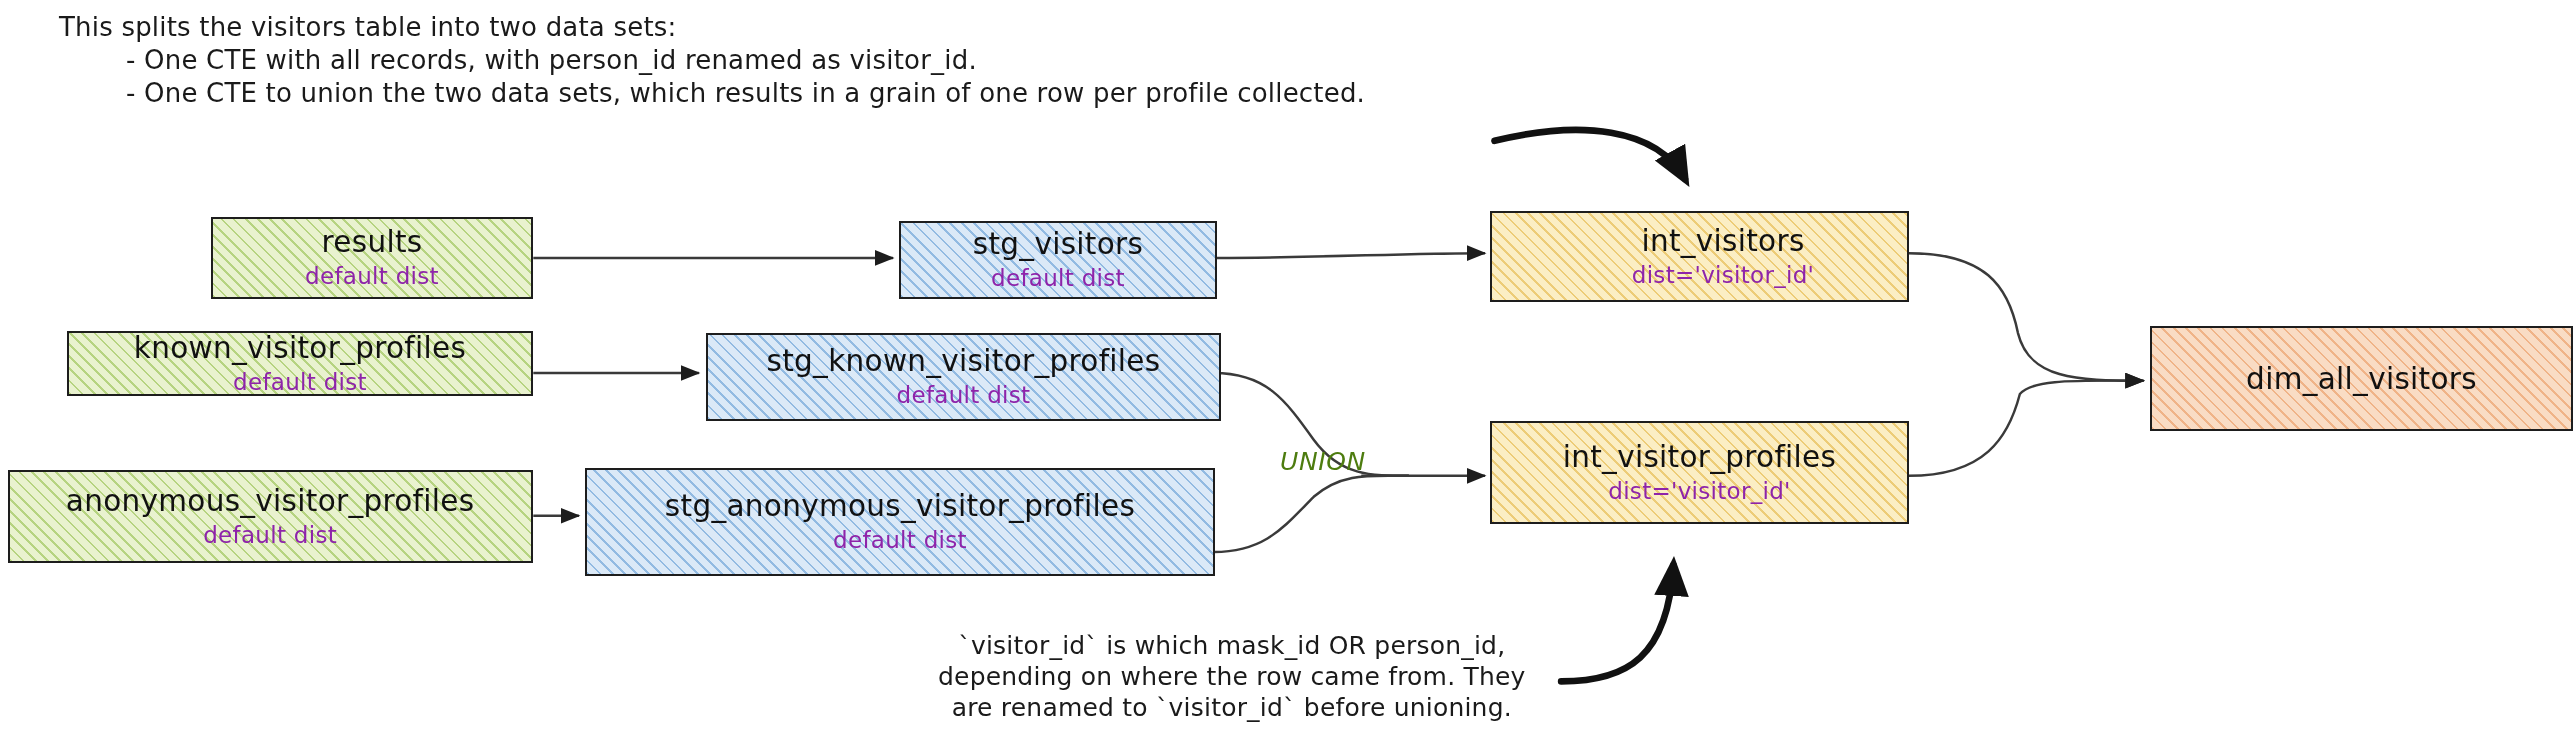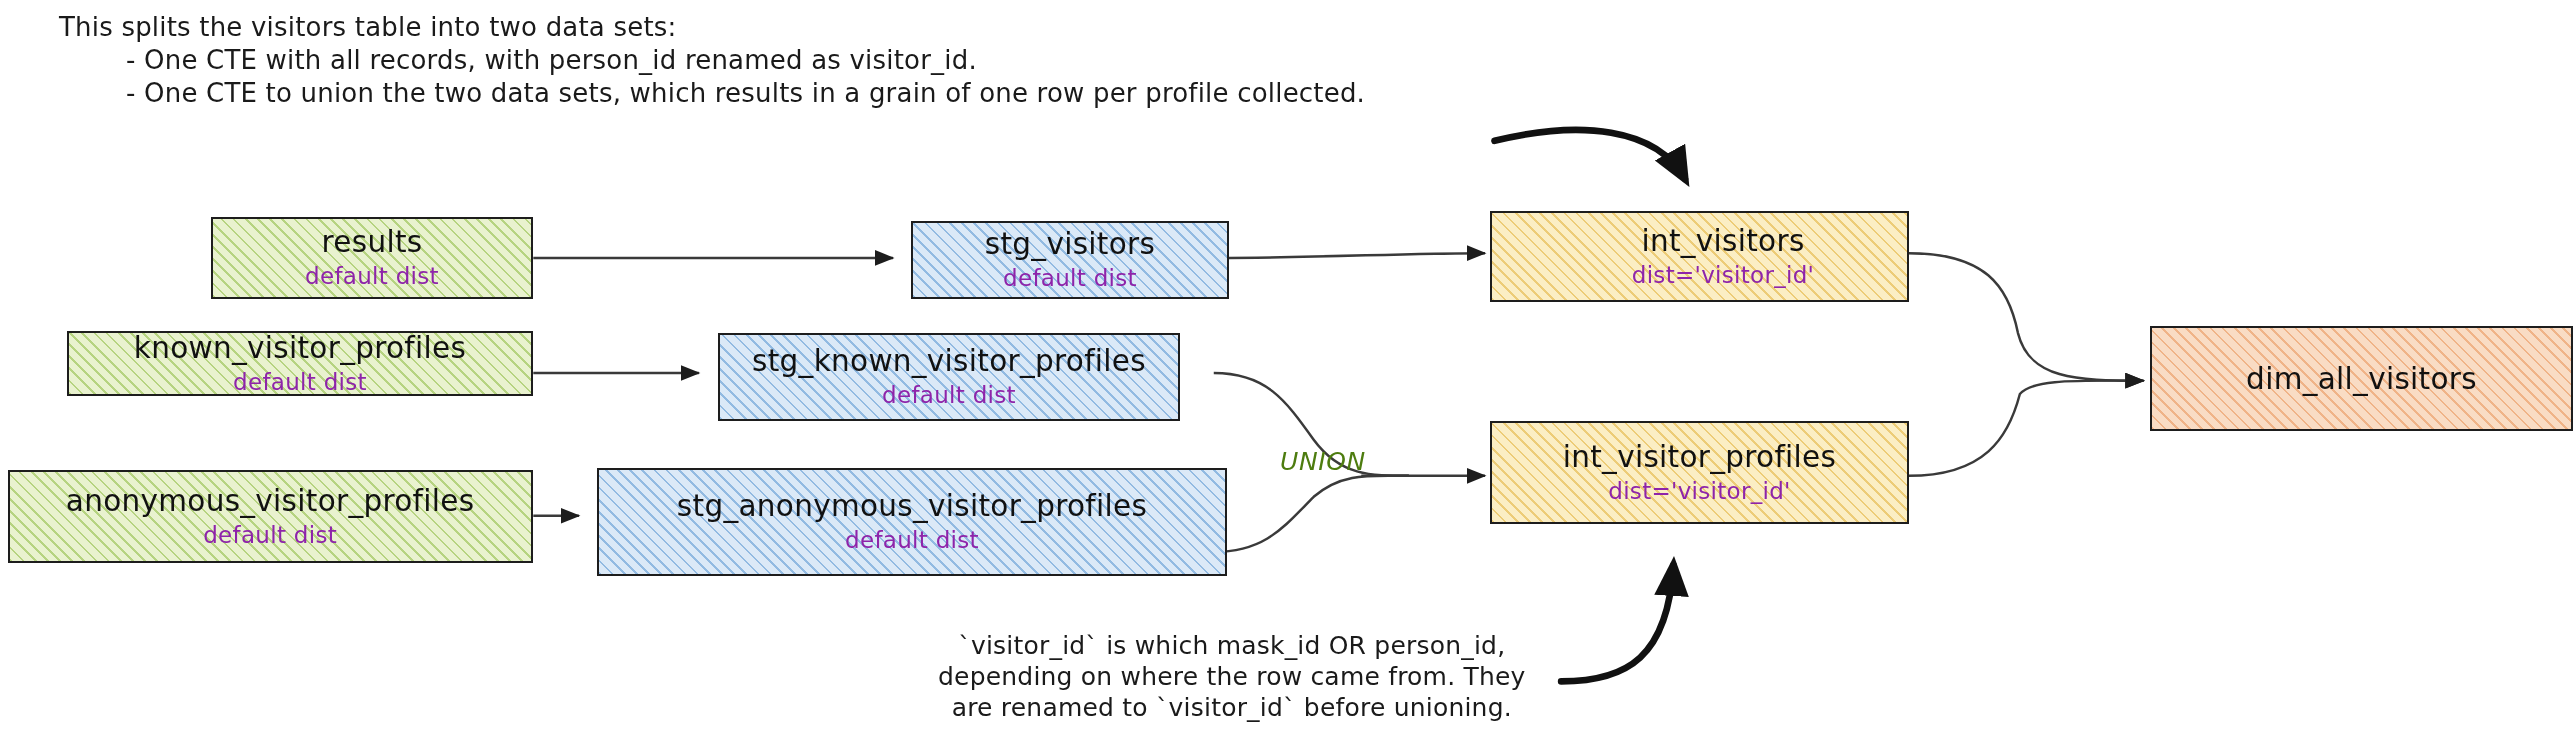--- a/index.html
+++ b/index.html
@@ -90,21 +90,20 @@
       rgba(255,255,255,0) 8.6px);
   }
   .node.blue {
     background-color: #dbe9f7;
     background-image: repeating-linear-gradient(
       45deg,
       rgba(86,148,208,0.55) 0px,
       rgba(86,148,208,0.55) 1.9px,
       rgba(255,255,255,0) 1.9px,
       rgba(255,255,255,0) 8.6px);
-    margin-left: 12px;
   }
   .node.yellow {
     background-color: #fbeec4;
     background-image: repeating-linear-gradient(
       45deg,
       rgba(225,176,56,0.55) 0px,
       rgba(225,176,56,0.55) 1.9px,
       rgba(255,255,255,0) 1.9px,
       rgba(255,255,255,0) 8.6px);
   }
@@ -199,21 +198,21 @@
   <div class="node green" style="left:7.6px; top:470px; width:525px; height:93px;">
     <span class="title">anonymous_visitor_profiles</span>
     <span class="sub">default dist</span>
   </div>
 
   <div class="node blue" style="left:899px; top:221px; width:318px; height:78px;">
     <span class="title">stg_visitors</span>
     <span class="sub">default dist</span>
   </div>
 
-  <div class="node blue" style="left:706px; top:333px; width:462px; height:88px;">
+  <div class="node blue" style="left:706px; top:333px; width:515px; height:88px;">
     <span class="title">stg_known_visitor_profiles</span>
     <span class="sub">default dist</span>
   </div>
 
   <div class="node blue" style="left:585px; top:468px; width:630px; height:108px;">
     <span class="title">stg_anonymous_visitor_profiles</span>
     <span class="sub">default dist</span>
   </div>
 
   <div class="node yellow" style="left:1490px; top:211px; width:419px; height:91px;padding-left:47px;">

